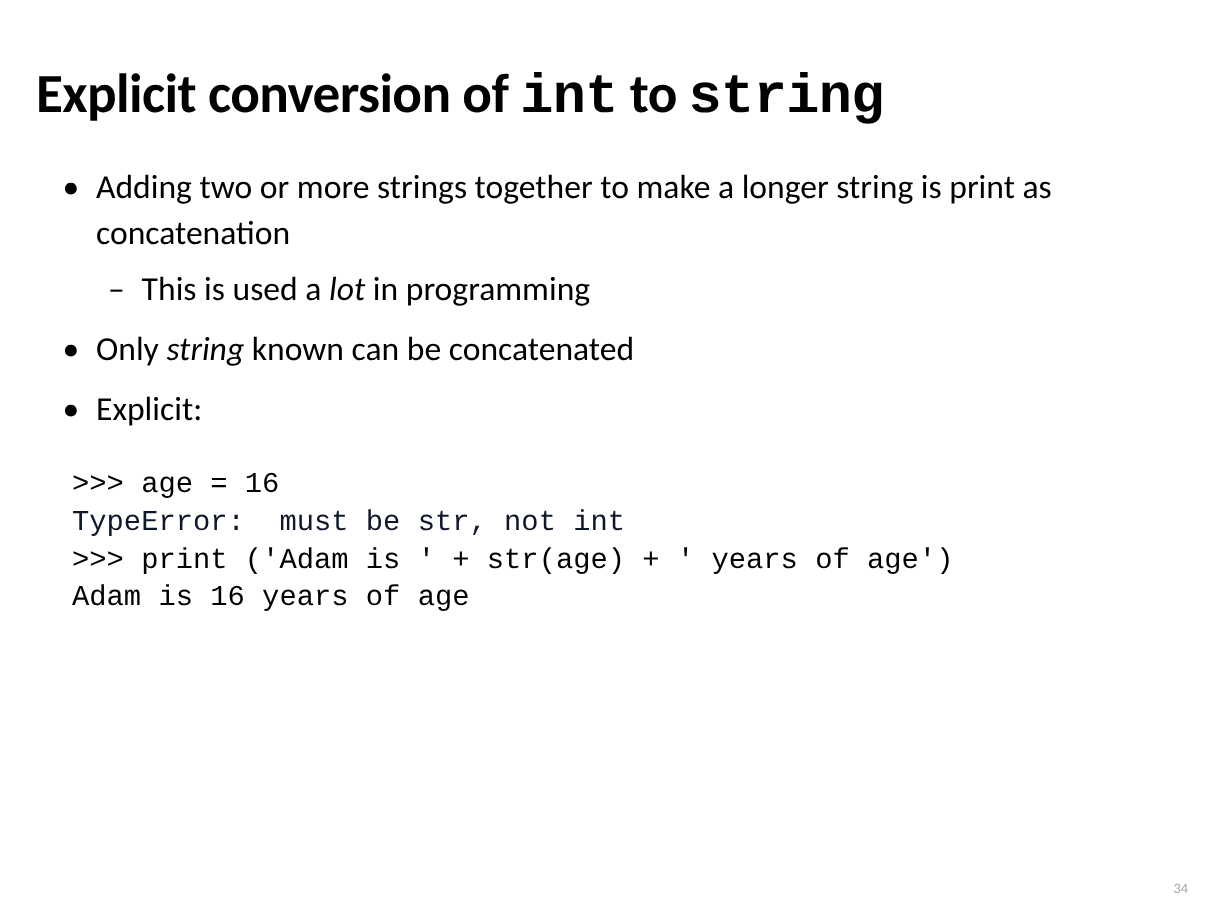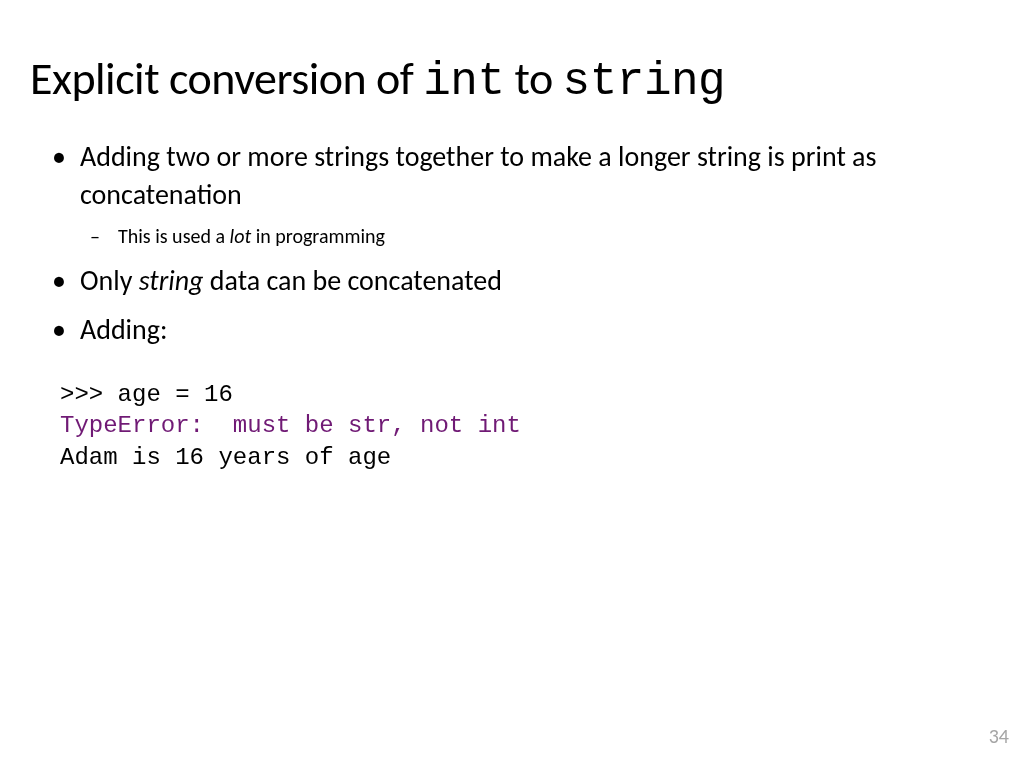--- a/index.html
+++ b/index.html
@@ -11,21 +11,21 @@
       width: 1024px;
       height: 768px;
       background: white;
       font-family: Calibri, Arial, sans-serif;
       color: #000;
       position: relative;
       padding: 50px 30px 30px 30px;
     }
     .slide-title {
       font-size: 46px;
-      font-weight: normal;
+      font-weight: bold;
       margin-bottom: 30px;
       letter-spacing: -0.5px;
     }
     .mono {
       font-family: "Courier New", Courier, monospace;
     }
     ul.main-list {
       list-style: none;
       padding-left: 50px;
     }
@@ -40,21 +40,21 @@
       position: absolute;
       left: -28px;
       font-size: 28px;
     }
     ul.sub-list {
       list-style: none;
       padding-left: 38px;
       margin-top: 8px;
     }
     ul.sub-list > li {
-      font-size: 20px;
+      font-size: 28px;
       position: relative;
       line-height: 1.4;
     }
     ul.sub-list > li::before {
       content: "–";
       position: absolute;
       left: -28px;
     }
     .italic {
       font-style: italic;
@@ -63,41 +63,41 @@
     }
     .code-block {
       font-family: "Courier New", Courier, monospace;
       font-size: 24px;
       line-height: 1.3;
       margin-top: 30px;
       padding-left: 30px;
       white-space: pre;
     }
     .error-text {
-      color: #701a75;
+      color: #0f172a;
     }
     .page-number {
       position: absolute;
       bottom: 20px;
-      right: 15px;
-      font-size: 20px;
+      right: 34px;
+      font-size: 12px;
       color: #a6a6a6;
     }
   </style>
 </head>
 <body>
 
 <h1 class="slide-title"><span>Explicit conversion of </span><span class="mono">int</span><span> to </span><span class="mono">string</span></h1>
 
 <ul class="main-list">
   <li>
     <span>Adding two or more strings together to make a longer string is print as </span><span class="underline">concatenation</span>
     <ul class="sub-list">
       <li><span>This is used a </span><span class="italic">lot</span><span> in programming</span></li>
     </ul>
   </li>
-  <li><span>Only </span><span class="italic">string</span><span> data can be concatenated</span></li>
-  <li><span>Adding:</span></li>
+  <li><span>Only </span><span class="italic">string</span><span> known can be concatenated</span></li>
+  <li><span>Explicit:</span></li>
 </ul>
 
-<div class="code-block"><div>&gt;&gt;&gt; age = 16</div><div class="error-text">TypeError:  must be str, not int</div><div>Adam is 16 years of age</div></div>
+<div class="code-block"><div>&gt;&gt;&gt; age = 16</div><div class="error-text">TypeError:  must be str, not int</div><div>&gt;&gt;&gt; print ('Adam is ' + str(age) + ' years of age')</div><div>Adam is 16 years of age</div></div>
 
 <div class="page-number">34</div>
 
 </body></html>

